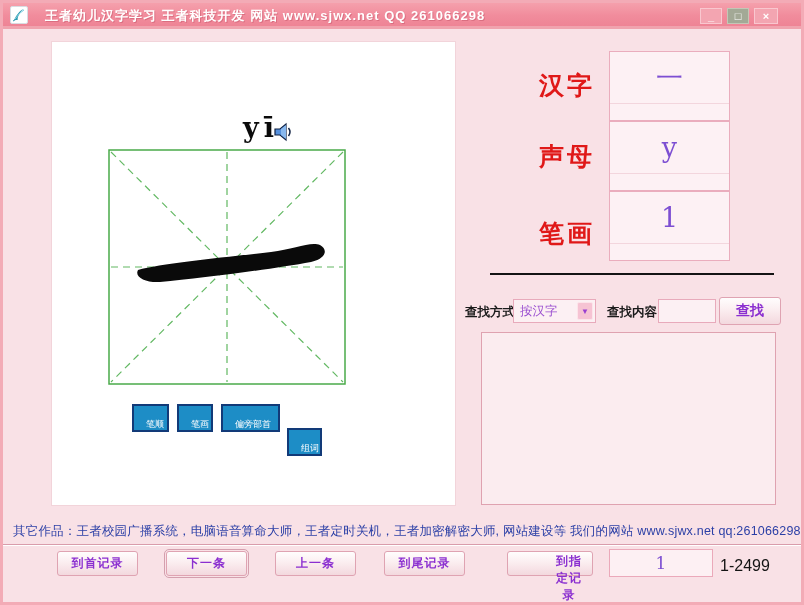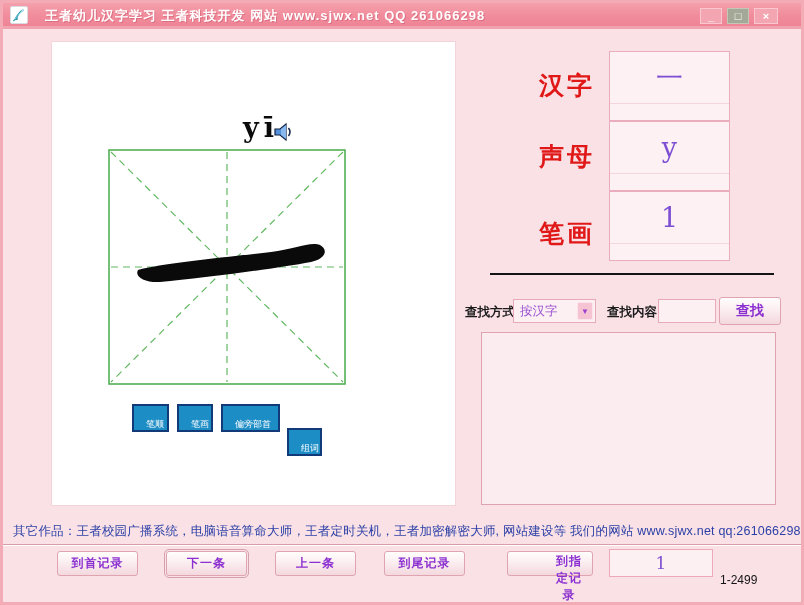--- a/index.html
+++ b/index.html
@@ -118,21 +118,21 @@
   #nav1{left:163px;width:81px;outline:1px solid #d49fae;outline-offset:1px;}
   #nav2{left:272px;width:81px;}
   #nav3{left:381px;width:81px;}
   #nav4{left:504px;width:86px;padding-left:44px;}
   #record-input{
     position:absolute;left:606px;top:546px;width:104px;height:28px;
     background:#fdf0f3;border:1px solid #eba9ba;outline:none;
     text-align:center;font-size:17px;color:#7d4fd2;
     font-family:"DejaVu Serif","Liberation Serif",serif;
   }
-  #record-range{position:absolute;left:717px;top:570px;font-size:12px;color:#141414;}
+  #record-range{position:absolute;left:717px;top:554px;font-size:16px;color:#141414;}
 </style>
 </head>
 <body>
 
 <div id="window">
 
   <div id="titlebar">
     <div class="app-icon">
       <svg width="16" height="16" viewBox="0 0 16 16">
         <path d="M3 13 Q8 3 13 2 Q8 5 6 13 Z" fill="#2e9ab0"></path>

